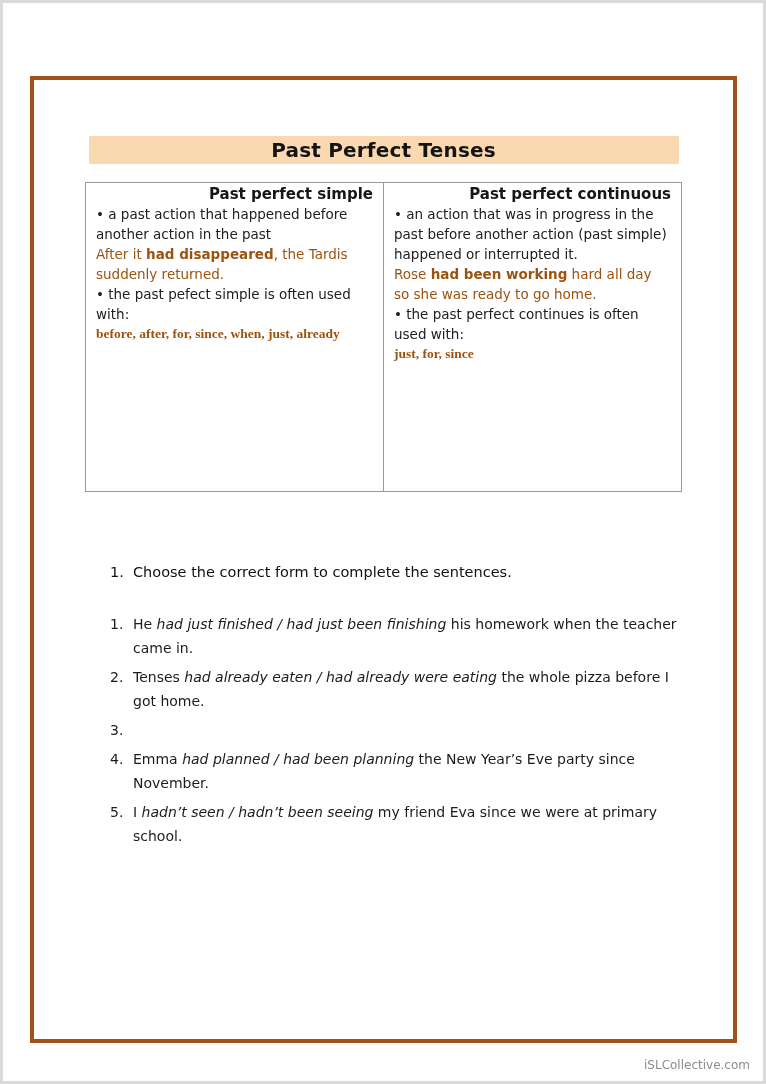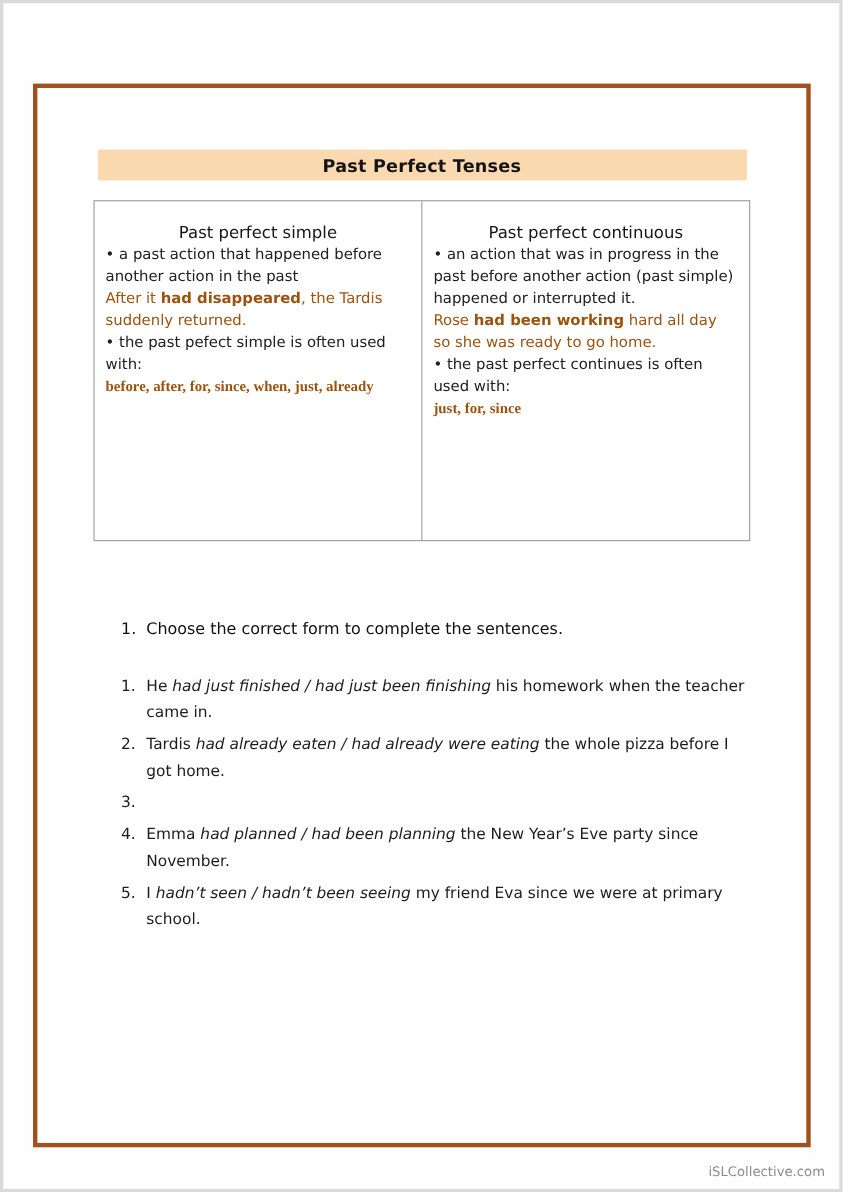--- a/index.html
+++ b/index.html
@@ -19,30 +19,30 @@
     position:absolute;inset:0;background:#fefefe;
     box-shadow:inset 0 0 0 3px #dadada;
   }
   .frame{
     position:absolute;left:30px;top:76px;width:699px;height:959px;
     border:4px solid var(--frame-brown);background:#ffffff;
   }
   .banner{
     width:590px;height:28px;margin:56px auto 0;background:var(--banner-peach);
     display:flex;align-items:center;justify-content:center;
-    font-size:16px;font-weight:bold;color:#141414;letter-spacing:.2px;
+    font-size:20px;font-weight:bold;color:#141414;letter-spacing:.2px;
   }
   .gtable{
     width:597px;height:310px;margin:18px auto 0;box-sizing:border-box;
     border:1px solid var(--table-border);display:flex;background:#fff;
   }
   .gcol{box-sizing:border-box;padding:0 10px;font-size:13.5px;line-height:20px;color:#202020;}
   .gcol.left{width:298px;border-right:1px solid var(--table-border);}
   .gcol.right{flex:1;}
-  .col-header{margin-top:18px;text-align:center;font-weight:normal;font-size:15px;color:#161616;}
+  .col-header{margin-top:1px;text-align:right;font-weight:bold;font-size:15px;color:#161616;}
   .gcol p{margin:0;}
   .p-b1{margin-top:22px;}
   .p-ex{margin-top:16px;}
   .p-b2{margin-top:18px;}
   .p-kw{margin-top:0;}
   .brown{color:var(--accent-brown);}
   .bold{font-weight:bold;font-family:Liberation Serif, serif;}
   .seg-b{font-weight:bold;}
   .seg-i{font-style:italic;}
   .exercise{margin-top:72px;padding-left:76px;}
@@ -89,21 +89,21 @@
         <span class="ex-num">1.</span><span>Choose the correct form to complete the sentences.</span>
       </div>
 
       <div class="items">
         <div class="item">
           <span class="num">1.</span>
           <span class="txt"><span>He </span><span class="seg-i">had just finished / had just been finishing</span><span> his homework when the teacher came in.</span></span>
         </div>
         <div class="item">
           <span class="num">2.</span>
-          <span class="txt"><span>Tardis </span><span class="seg-i">had already eaten / had already were eating</span><span> the whole pizza before I got home.</span></span>
+          <span class="txt"><span>Tenses </span><span class="seg-i">had already eaten / had already were eating</span><span> the whole pizza before I got home.</span></span>
         </div>
         <div class="item">
           <span class="num">3.</span>
         </div>
         <div class="item">
           <span class="num">4.</span>
           <span class="txt"><span>Emma </span><span class="seg-i">had planned / had been planning</span><span> the New Year’s Eve party since November.</span></span>
         </div>
         <div class="item">
           <span class="num">5.</span>

